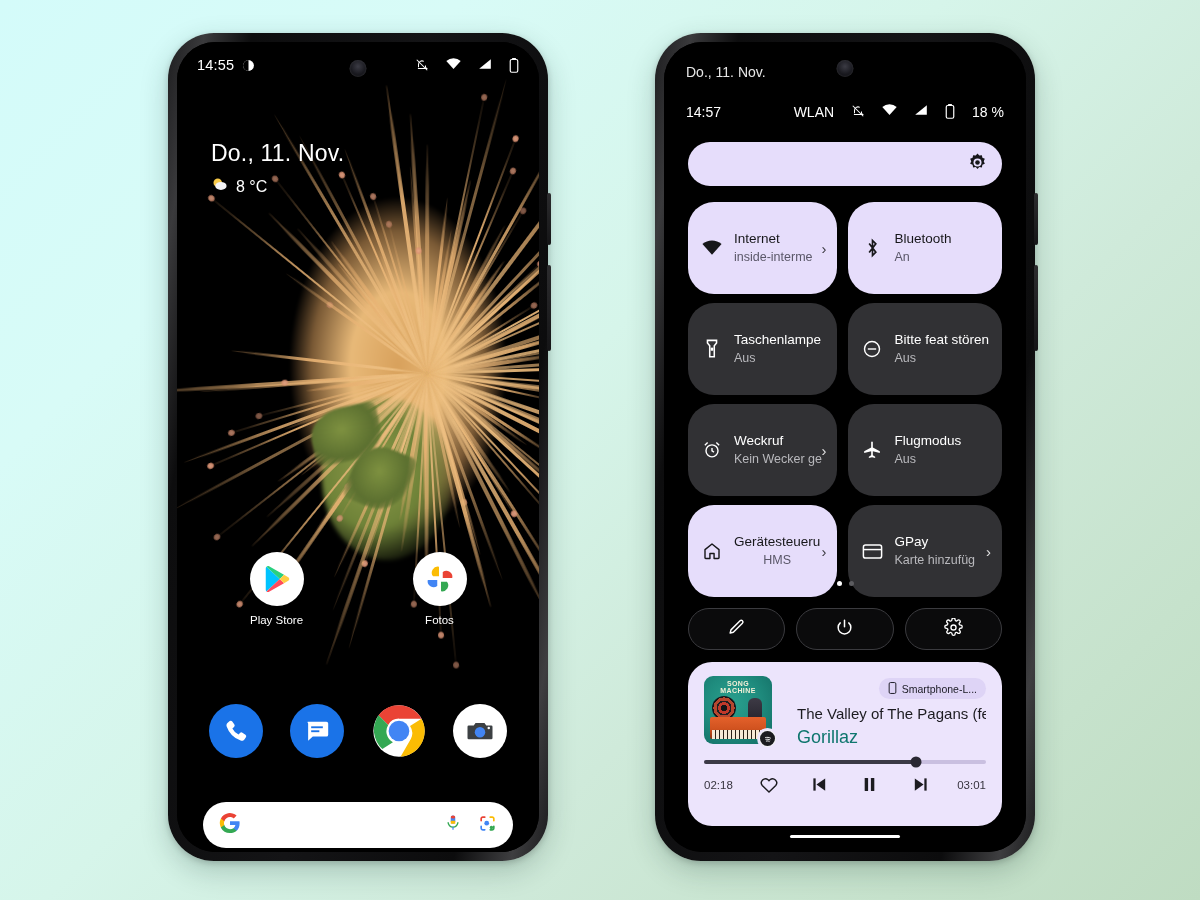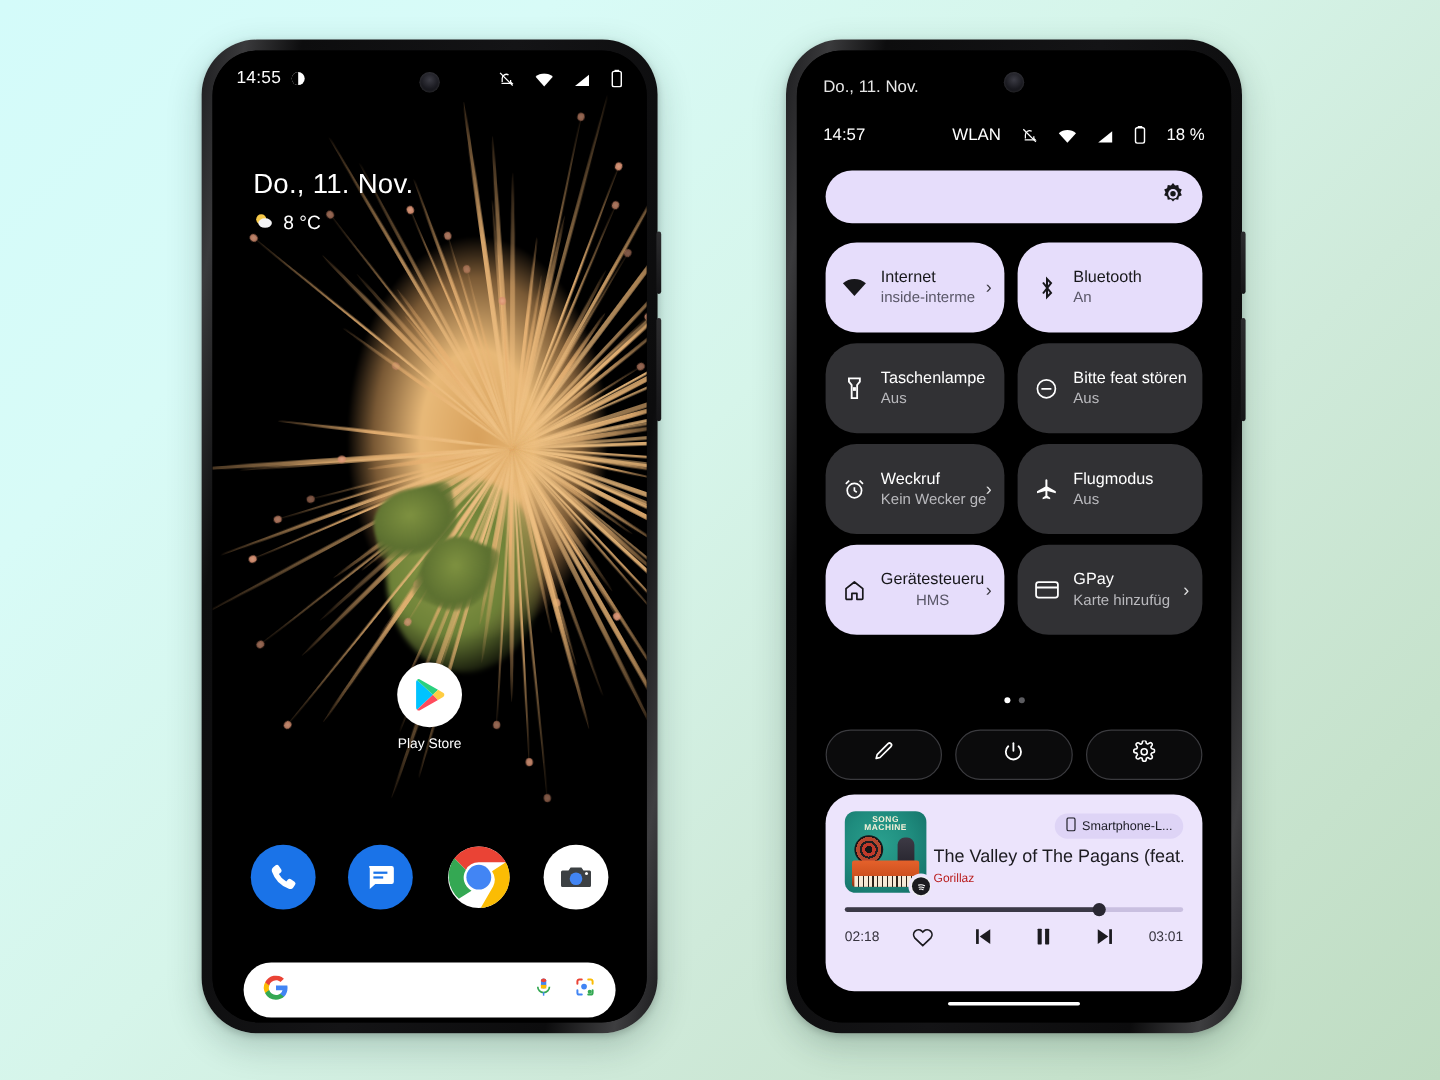--- a/index.html
+++ b/index.html
@@ -82,21 +82,21 @@
     filter: blur(1.2px);
   }
 
   
   .statusbar {
     position: absolute; top: 0; left: 0; right: 0; height: 46px;
     display: flex; align-items: center; justify-content: space-between;
     padding: 0 20px; color: #fff; font-size: 14.5px; z-index: 15;
   }
   .sb-left { display:flex; align-items:center; gap:8px; font-weight:500; letter-spacing:.2px; }
-  .sb-right { display:flex; align-items:flex-end; gap:17px; }
+  .sb-right { display:flex; align-items:flex-start; gap:17px; }
   .sb-icon { display:inline-flex; align-items:center; }
 
   
   .clock-widget { position:absolute; top:98px; left:34px; z-index:12; color:#fff; }
   .cw-date { font-size:23px; font-weight:500; letter-spacing:.2px; text-shadow:0 1px 4px rgba(0,0,0,.6); }
   .cw-weather { display:flex; align-items:center; gap:8px; margin-top:9px; font-size:16px; text-shadow:0 1px 4px rgba(0,0,0,.6); }
 
   
   .app-row { position:absolute; left:0; right:0; display:flex; justify-content:space-around; padding:0 18px; z-index:12; }
   #app-row-1 { top: 510px; }
@@ -134,21 +134,21 @@
   }
 
   .brightness {
     position:absolute; top:100px; left:24px; right:24px; height:44px;
     background:#e6ddfb; border-radius:24px; display:flex; align-items:center;
     justify-content:flex-end; padding-right:14px;
   }
 
   .tiles { position:absolute; top:160px; left:24px; right:24px; display:grid; grid-template-columns:1fr 1fr; gap:9px 11px; }
   .tile {
-    height:75px; border-radius:26px; background:#313134;
+    height:92px; border-radius:26px; background:#313134;
     display:flex; align-items:center; padding:0 13px; gap:11px; position:relative;
   }
   .tile.on { background:#e6ddfb; color:#17171a; }
   .tile .t-ic { width:22px; flex:0 0 22px; display:flex; align-items:center; justify-content:center; }
   .tile .t-txt { overflow:hidden; }
   .t-title { font-size:13.5px; font-weight:500; white-space:nowrap; line-height:1.35; }
   .t-sub { font-size:12.5px; color:#b9b9bd; white-space:nowrap; line-height:1.35; }
   .tile.on .t-sub { color:#5a5768; }
   .t-chev { position:absolute; right:11px; top:50%; transform:translateY(-50%); font-size:15px; opacity:.85; }
 
@@ -160,21 +160,21 @@
   .ctrl-btn {
     flex:1; height:42px; border-radius:21px; border:1px solid #3b3b3f;
     background:#0b0b0c; display:flex; align-items:center; justify-content:center;
   }
 
   
   .media {
     position:absolute; top:620px; left:24px; right:24px; height:164px;
     background:#ece4fc; border-radius:24px; padding:14px 16px; color:#1c1b20;
   }
-  .media-top { display:flex; gap:6px; }
+  .media-top { display:flex; gap:25px; }
   .art { width:68px; height:68px; border-radius:9px; position:relative; overflow:visible; flex:0 0 68px; }
   .art-inner {
     width:100%; height:100%; border-radius:9px; overflow:hidden;
     background: radial-gradient(circle at 42% 40%, #2aa08e 0%, #1f8c7e 48%, #126b63 100%);
     position:relative;
   }
   .art-title { position:absolute; top:4px; left:6px; right:6px; font-size:7px; font-weight:bold; color:#f4f0d8; letter-spacing:.4px; line-height:1.05; text-align:center;}
   .art-disc { position:absolute; top:20px; left:8px; width:24px; height:24px; border-radius:50%;
      background: radial-gradient(circle, #151517 0 18%, #c0392b 18% 34%, #1f1f22 34% 44%, #b5472f 44% 62%, #17171a 62% 100%); }
   .art-kbd { position:absolute; bottom:5px; left:6px; right:6px; height:22px; border-radius:2px;
@@ -189,21 +189,21 @@
     border:2px solid #ece4fc;
   }
   .art-badge-in { width:15px;height:15px;border-radius:50%;background:#1b1b1f; display:flex;align-items:center;justify-content:center;}
   .media-meta { flex:1; min-width:0; padding-top:2px; }
   .device-chip {
     float:right; background:#ded4f6; border-radius:11px; height:21px;
     display:inline-flex; align-items:center; gap:5px; padding:0 9px; font-size:10.5px; color:#20202a;
     margin-bottom:2px;
   }
   .song-title { clear:both; font-size:15px; font-weight:400; white-space:nowrap; overflow:hidden; padding-top:4px; }
-  .song-artist { font-size:10px; color:#b91c1c; margin-top:5px; }
+  .song-artist { font-size:18px; color:#0f766e; margin-top:5px; }
   .prog-wrap { margin-top:12px; height:4px; background:#c9bfe0; border-radius:3px; position:relative; }
   .prog-fill { position:absolute; left:0; top:0; bottom:0; width:75%; background:#3b3946; border-radius:3px; }
   .prog-knob { position:absolute; left:75%; top:50%; transform:translate(-50%,-50%); width:11px; height:11px; border-radius:50%; background:#2a2833; }
   .media-bottom { display:flex; align-items:center; margin-top:10px; }
   .time { font-size:11.5px; color:#37343f; width:34px; }
   .time.right { text-align:right; }
   .transport { flex:1; display:flex; align-items:center; justify-content:space-around; padding:0 6px; }
   .tbtn { display:flex; align-items:center; justify-content:center; }
 </style>
 </head>
@@ -391,20 +391,31 @@
         <div class="app-ic">
           <svg width="30" height="30" viewBox="0 0 24 24">
             <path d="M3.6 2.1 14.2 12 3.6 21.9A1.9 1.9 0 0 1 3 20.5v-17a1.9 1.9 0 0 1 .6-1.4z" fill="#00c3ff"></path>
             <path d="M3.6 2.1 14.2 12 17.6 8.6 5.3 1.6a1.7 1.7 0 0 0-1.7.5z" fill="#2ad07f"></path>
             <path d="M3.6 21.9 14.2 12l3.4 3.4-12.3 7a1.7 1.7 0 0 1-1.7-.5z" fill="#ff4b5c"></path>
             <path d="M17.6 8.6 21 10.6a1.6 1.6 0 0 1 0 2.8l-3.4 2L14.2 12z" fill="#ffcd42"></path>
           </svg>
         </div>
         <div class="app-lbl">Play Store</div>
       </div>
+      <div class="app">
+        <div class="app-ic">
+          <svg width="30" height="30" viewBox="0 0 24 24">
+            <path d="M11.2 2.2v7.6H6.4A4.8 4.8 0 0 1 11.2 2.2z" fill="#fbbc04"></path>
+            <path d="M21.8 11.2h-7.6V6.4a4.8 4.8 0 0 1 7.6 4.8z" fill="#ea4335"></path>
+            <path d="M12.8 21.8v-7.6h4.8a4.8 4.8 0 0 1-4.8 7.6z" fill="#34a853"></path>
+            <path d="M2.2 12.8h7.6v4.8a4.8 4.8 0 0 1-7.6-4.8z" fill="#4285f4"></path>
+          </svg>
+        </div>
+        <div class="app-lbl">Fotos</div>
+      </div>
     </div>
 
     <div class="app-row" id="app-row-2">
       <div class="app">
         <div class="app-ic" style="background:#1a73e8;">
           <svg width="28" height="28" viewBox="0 0 24 24">
               <path d="M6.6 3.5a1.6 1.6 0 0 1 2.2.4l1.8 2.6a1.6 1.6 0 0 1-.3 2.1l-1.4 1.2a12 12 0 0 0 5.3 5.3l1.2-1.4a1.6 1.6 0 0 1 2.1-.3l2.6 1.8a1.6 1.6 0 0 1 .4 2.2l-1.3 1.9c-.7 1-2 1.3-3.2.9A19.8 19.8 0 0 1 4 8.1c-.4-1.2-.1-2.5.9-3.2z" fill="#fff"></path>
             </svg>
         </div>
         <div class="app-lbl"></div>

